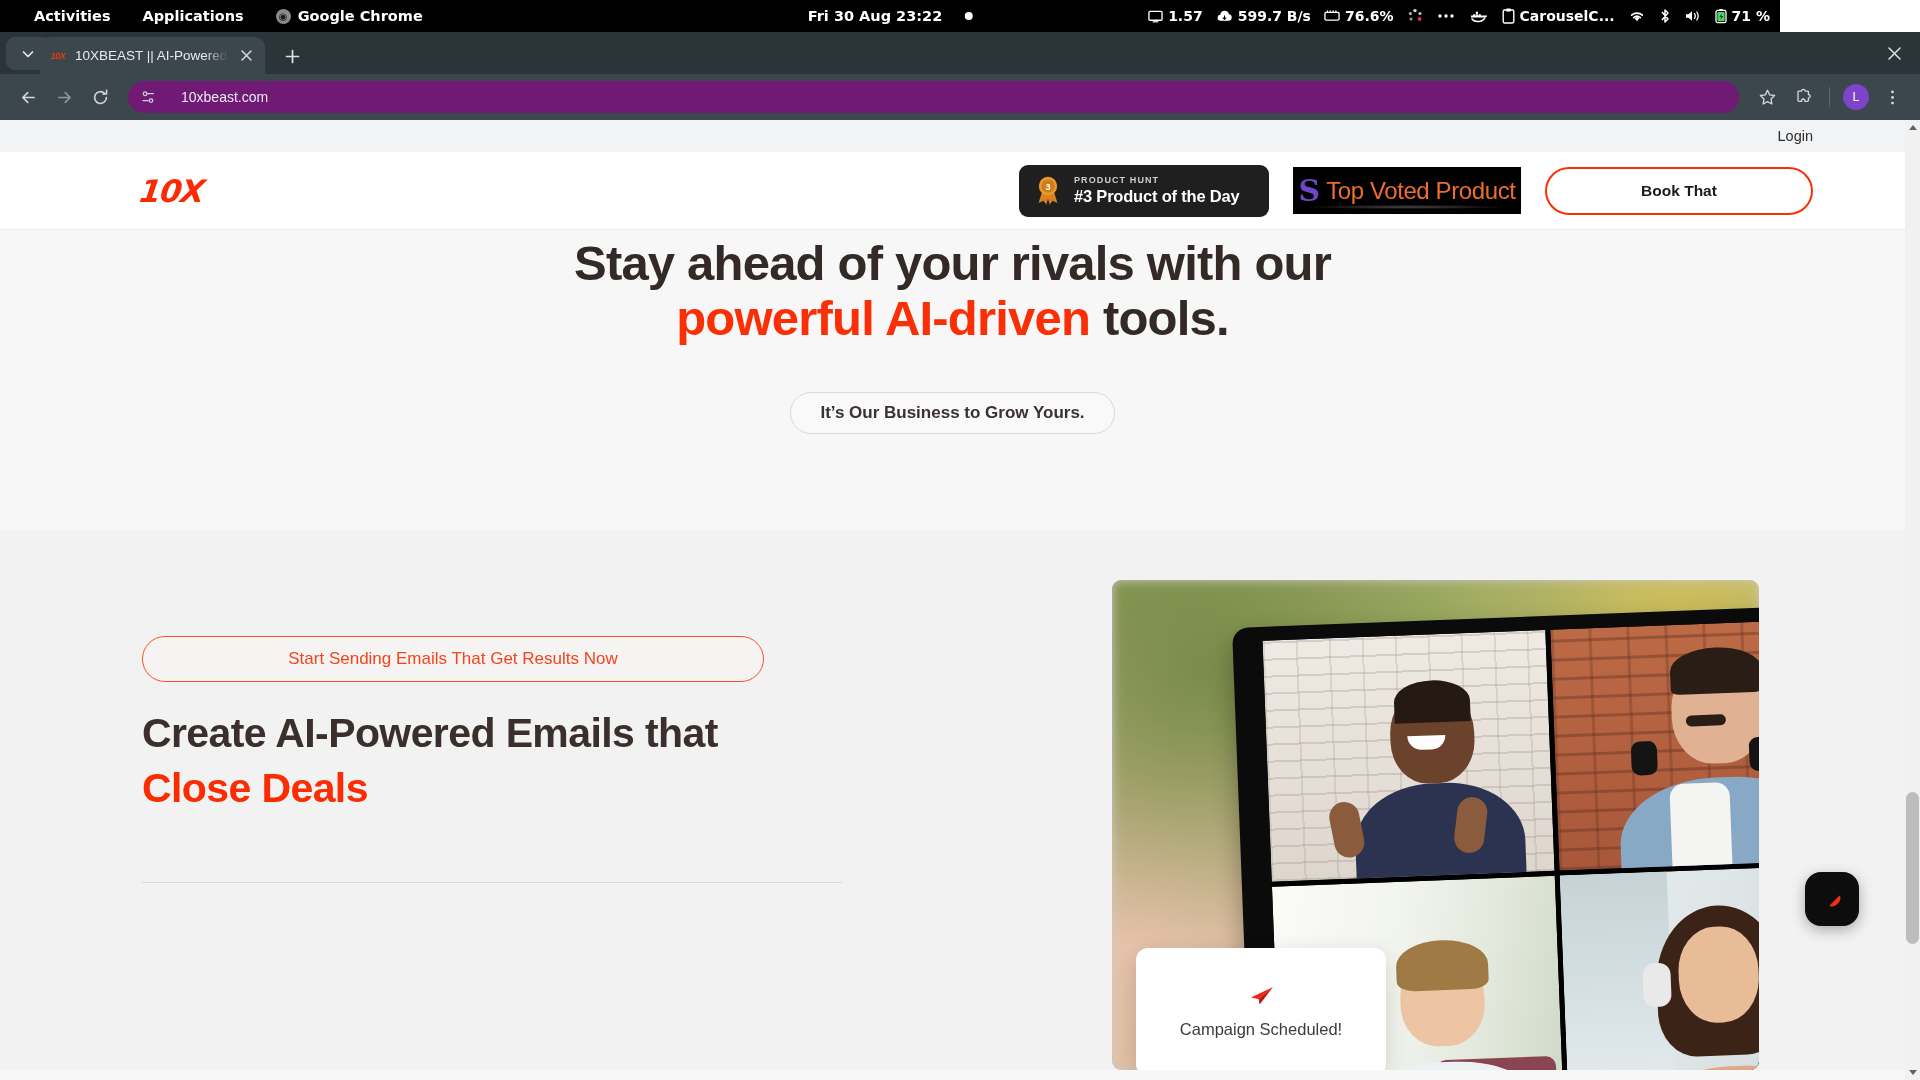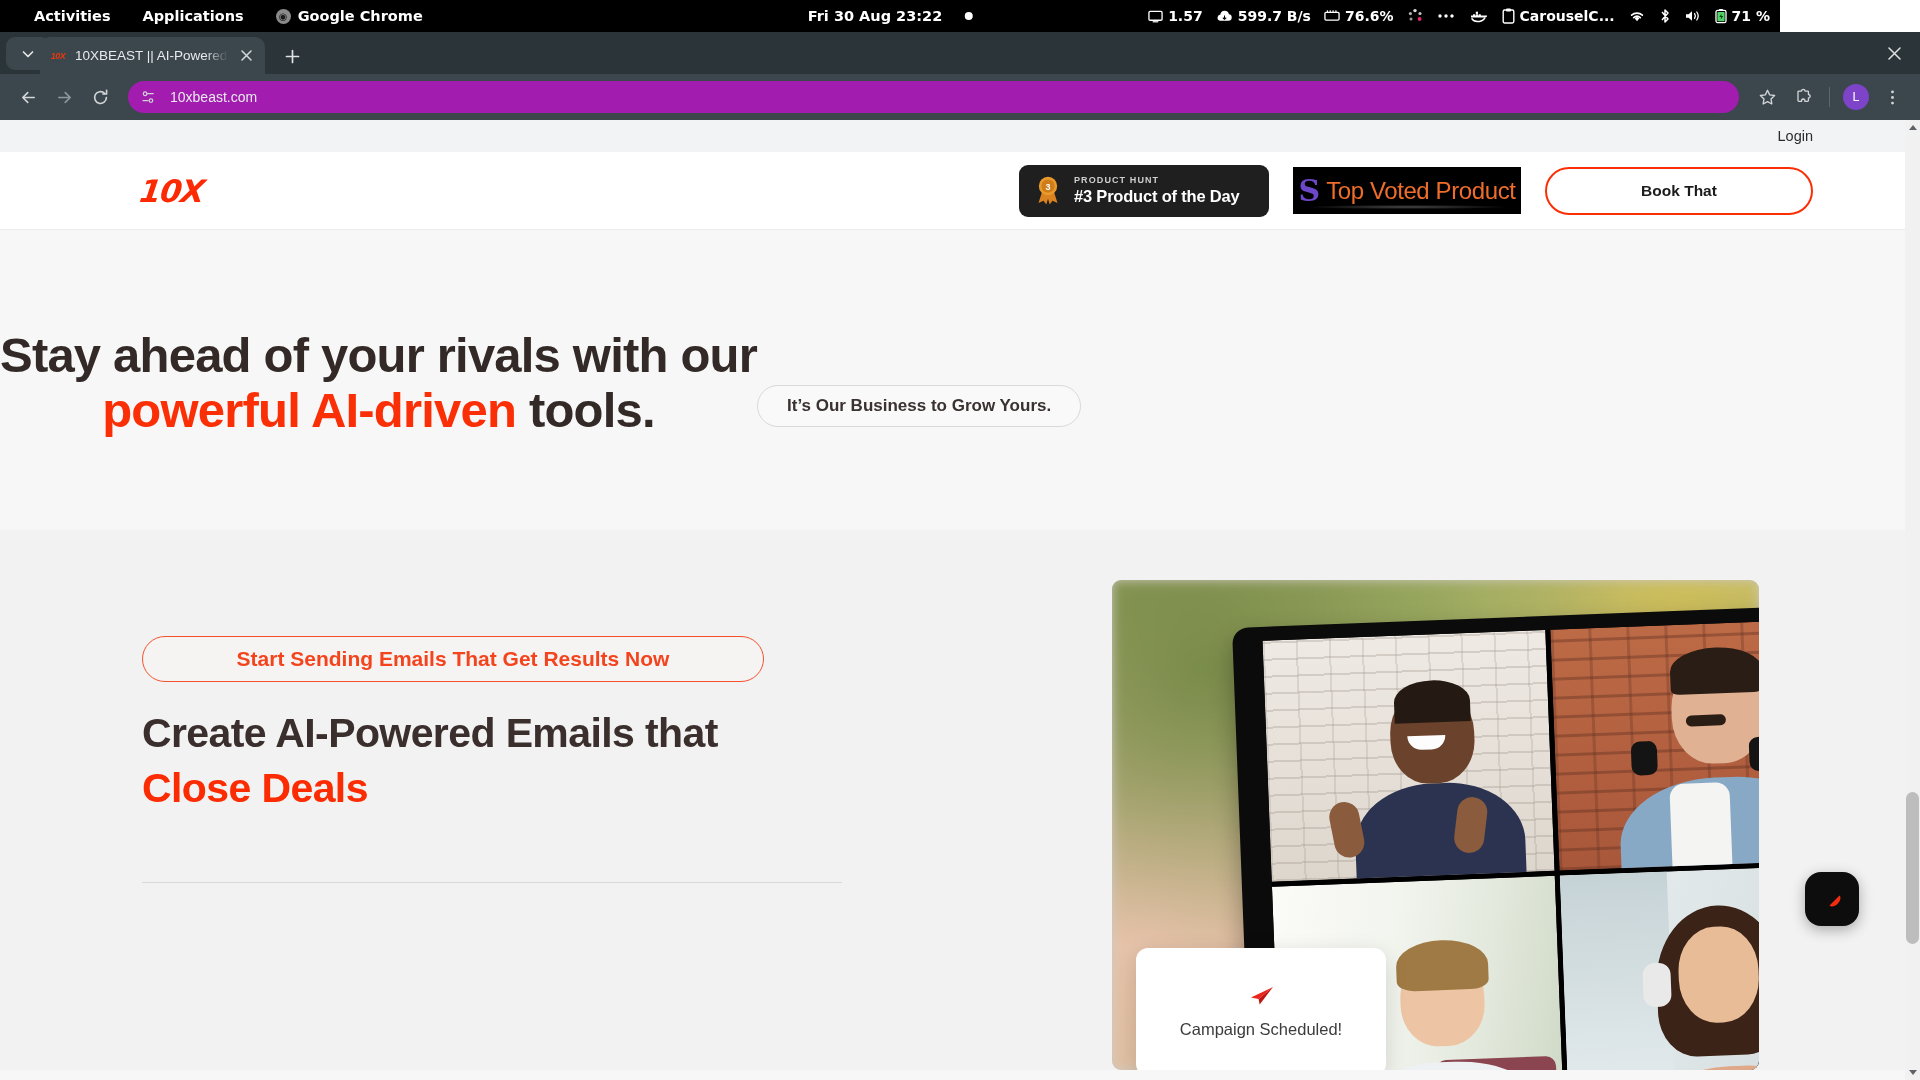--- a/index.html
+++ b/index.html
@@ -79,22 +79,22 @@
   .toolbar{
     position:absolute; top:74px; left:0; width:1920px; height:46px;
     background:#3c474d; display:flex; align-items:center; padding:0 12px; gap:4px;
   }
   .tb-btn{
     width:32px;height:32px;border-radius:50%;
     display:flex;align-items:center;justify-content:center;
     color:#cdd1d4; cursor:pointer; flex:0 0 auto;
   }
   .omnibox{
-    flex:1; height:32px; background:#a21caf; border-radius:16px;
-    display:flex; align-items:center; padding:0 12px; gap:13px; margin:0 8px;
+    flex:1; height:32px; background:#701a75; border-radius:16px;
+    display:flex; align-items:center; padding:0 12px; gap:24px; margin:0 8px;
     cursor:text;
   }
   .omni-url{ color:#e8eaed; font-size:14px; }
   .avatar-btn{
     width:26px;height:26px;border-radius:50%;
     background:#7d43c9; color:#fff; font-size:12.5px;
     display:flex;align-items:center;justify-content:center; cursor:pointer;
     flex:0 0 auto; margin:0 3px;
   }
 
@@ -155,21 +155,21 @@
 
   .book-demo{
     width:268px;height:48px;border:2px solid #fb2f06;border-radius:26px;
     background:#ffffff; color:#1b1b1b; font-size:15.5px; font-weight:bold;
     display:flex;align-items:center;justify-content:center; cursor:pointer;
   }
 
   
   .hero{
     background:#f7f7f7; padding-top:6px; height:300px;
-    display:flex;flex-direction:row;align-items:center;
+    display:flex;flex-direction:column;align-items:center;
   }
   .hero h1{
     font-size:49px; line-height:1.12; font-weight:bold; color:#332a28;
     text-align:center; letter-spacing:-0.8px; max-width:1100px;
     font-family:"Liberation Sans",sans-serif;
   }
   .hero h1 .accent{ color:#fb2f06; }
   .hero-pill{
     margin-top:46px; height:42px; padding:0 29px;
     border:1px solid #d9d9d9; border-radius:24px; background:#f9f9f9;
@@ -180,21 +180,21 @@
   
   .sec2{
     background:#f2f2f2; height:540px; position:relative;
     padding:56px 0 0 0;
   }
   .sec2-inner{ position:relative; width:1905px; height:100%; }
   .sec2-left{ position:absolute; left:142px; top:50px; width:700px; }
   .badge-pill{
     width:622px;height:46px;border:1px solid #f4512c;border-radius:26px;
     background:#f6f4f3; display:flex;align-items:center;justify-content:center;
-    color:#f4441e;font-size:21px;font-weight:bold; cursor:pointer;
+    color:#f4441e;font-size:17px;font-weight:normal; cursor:pointer;
   }
   .sec2-h2{
     margin-top:27px; font-size:41px; line-height:1.2; font-weight:bold;
     color:#3a2f2d; letter-spacing:-0.6px;
   }
   .sec2-h2 .accent{ color:#fb2b02; display:block; margin-top:6px; }
   .divider{
     position:absolute; left:142px; top:296px; width:700px; height:1px; background:#d9d9d9;
   }
   .sec2-right{

